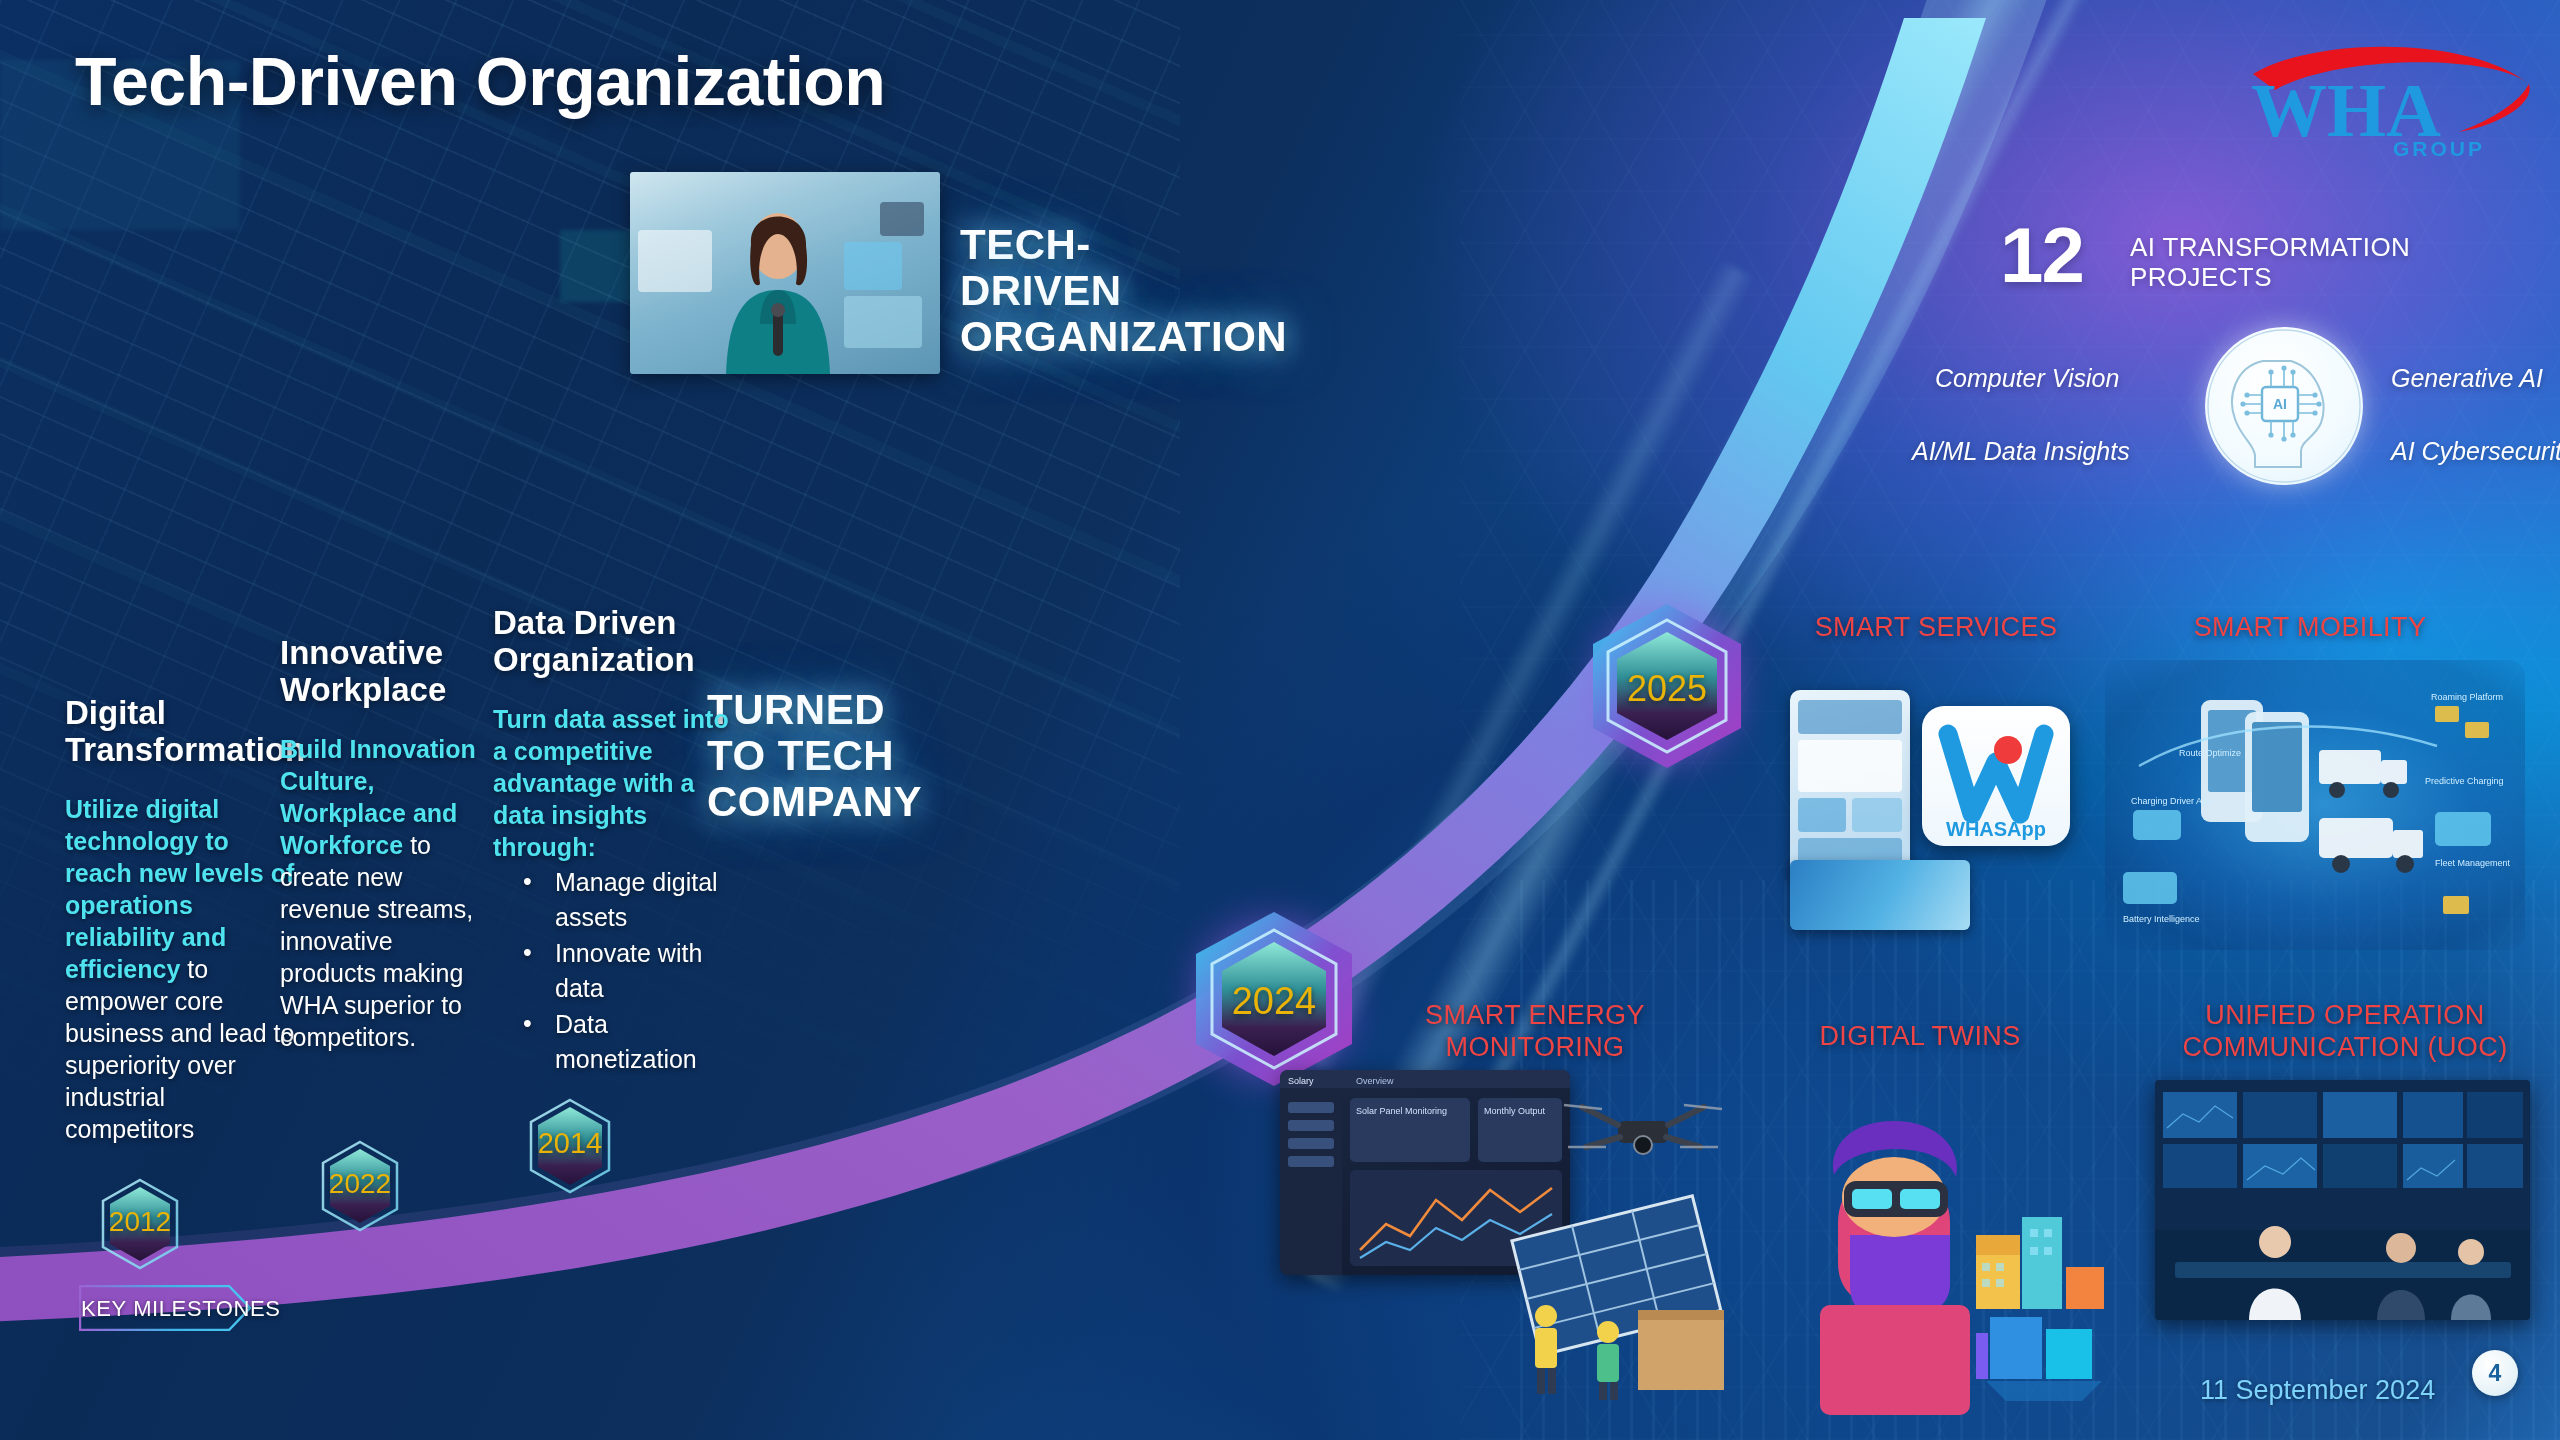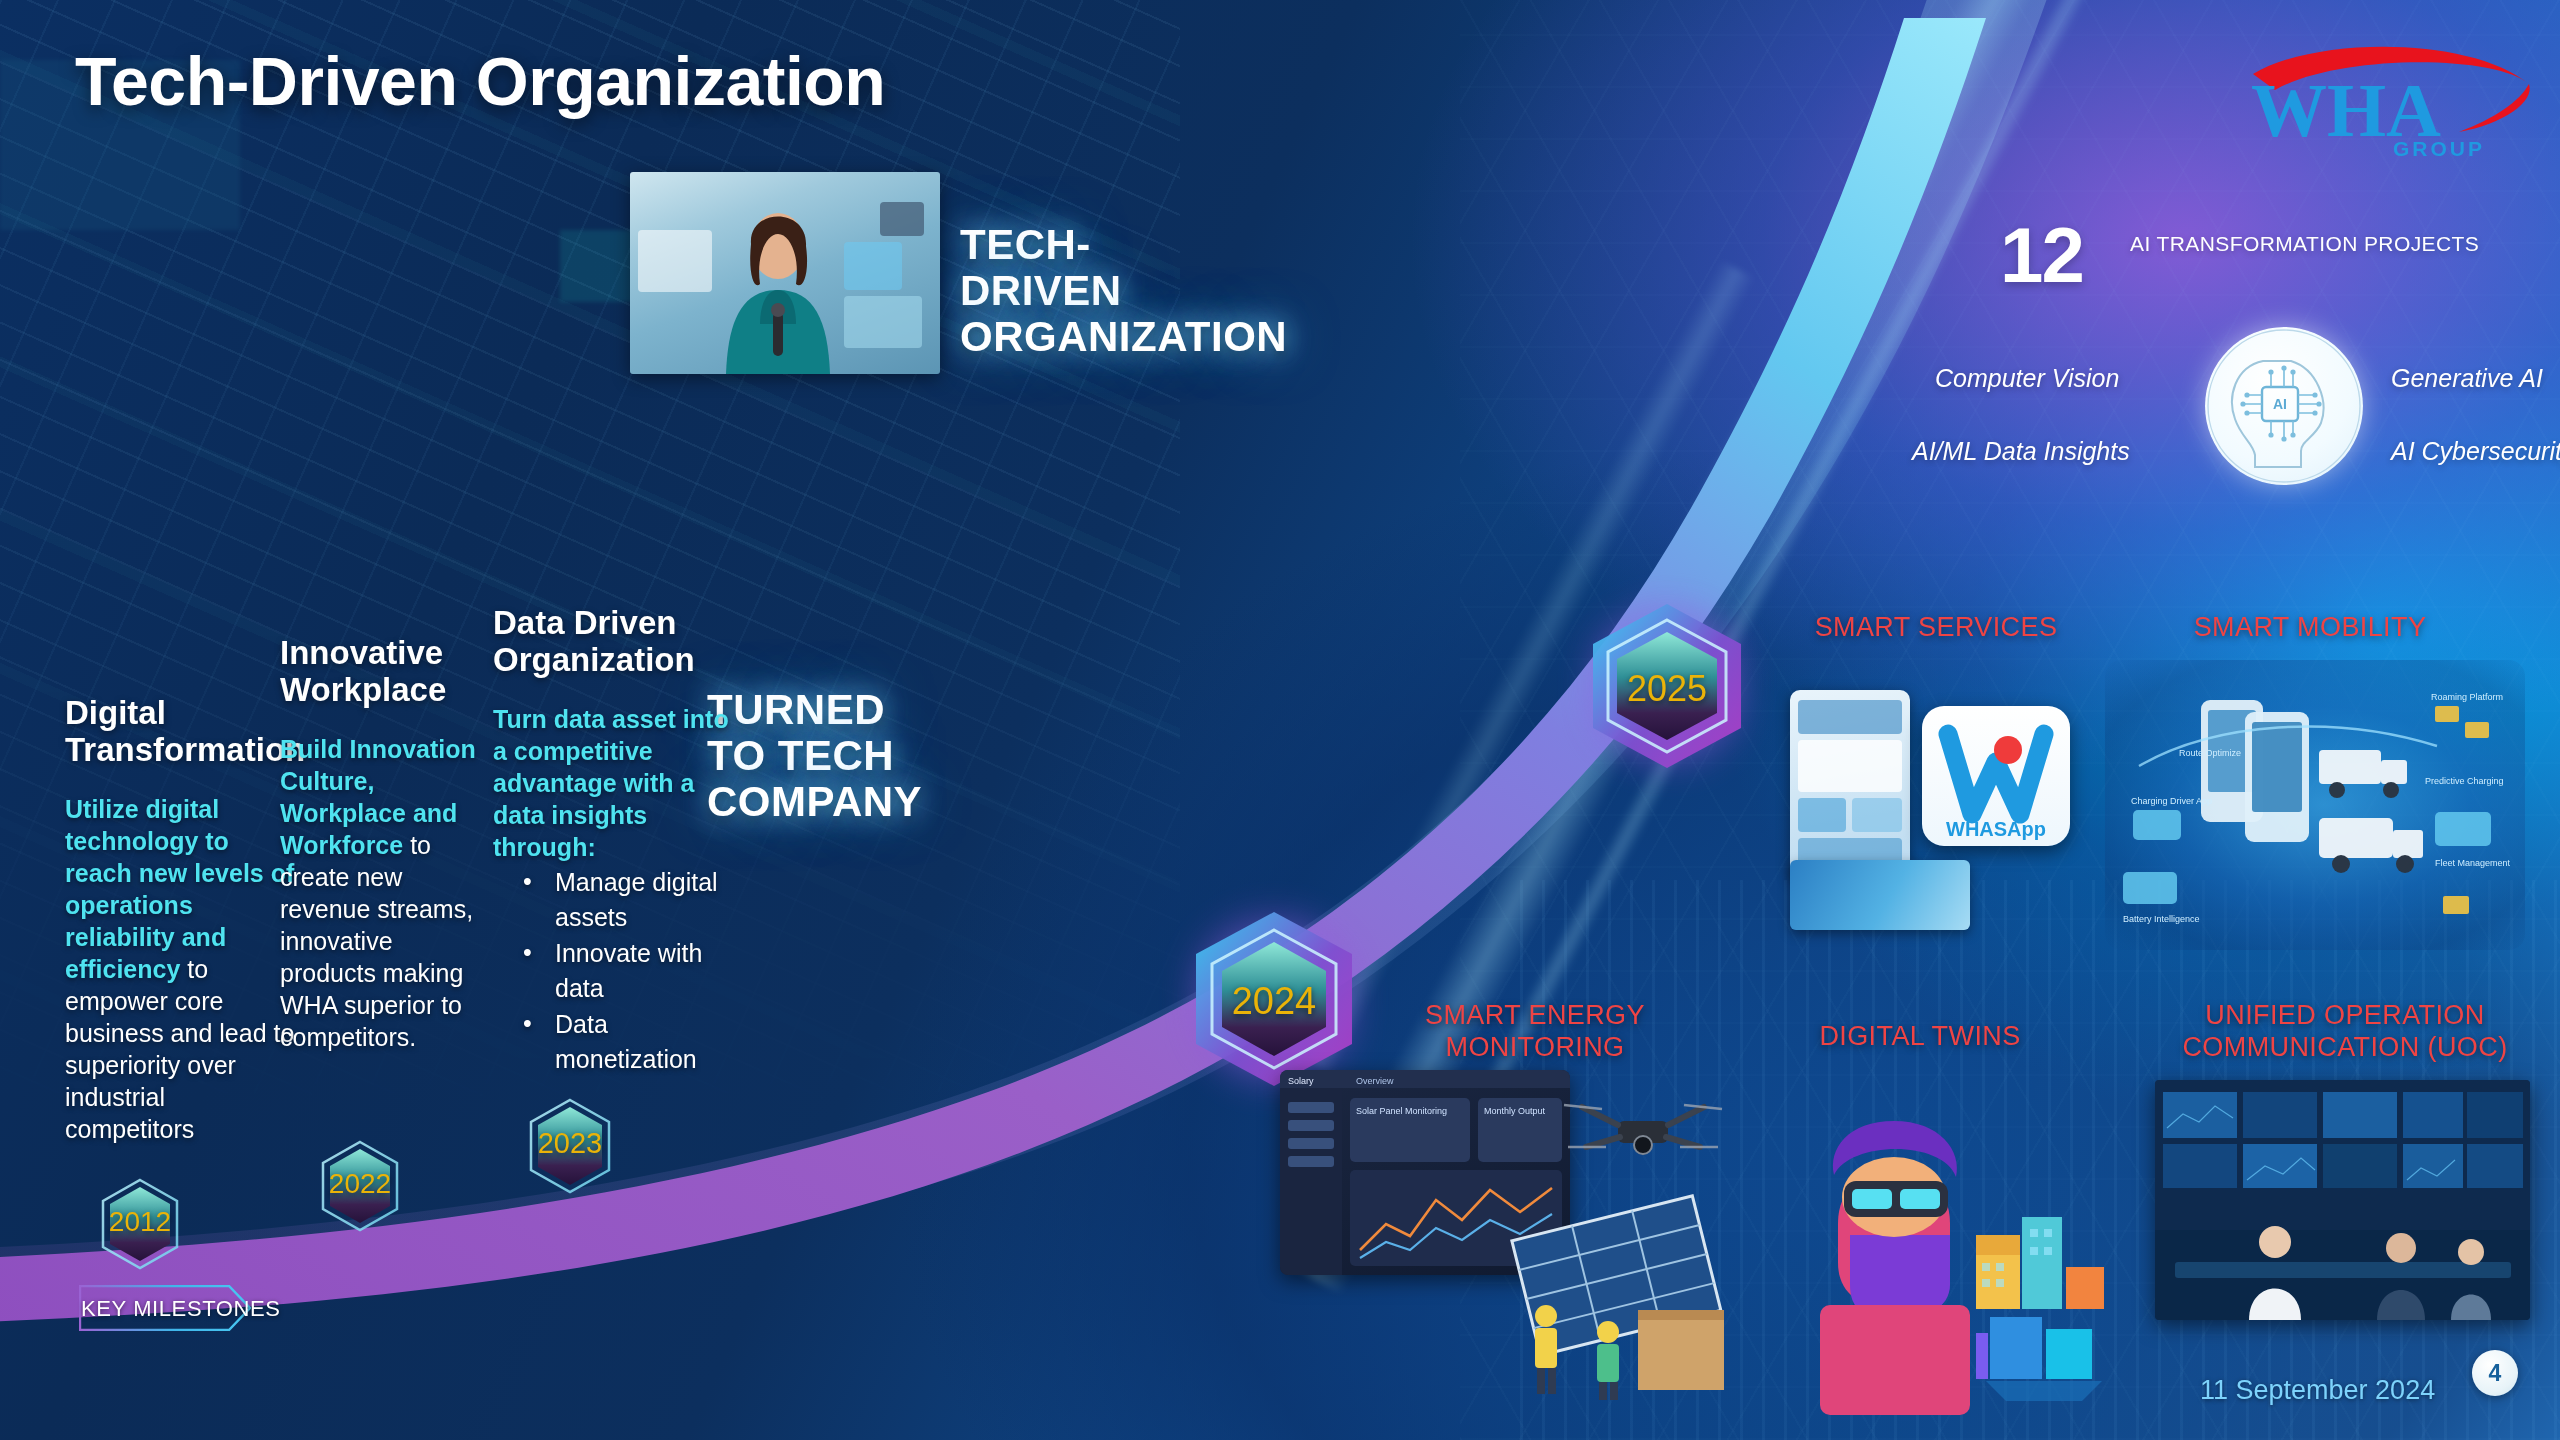--- a/index.html
+++ b/index.html
@@ -55,21 +55,21 @@
   .title{position:absolute;left:75px;top:42px;font-size:68px;font-weight:bold;color:#fff;
          letter-spacing:-.5px;text-shadow:0 5px 16px rgba(0,0,0,.55);}
 
   
   .logo{position:absolute;left:2245px;top:28px;width:300px;height:130px;}
   .logo svg{display:block;}
 
   
   .ai-count{position:absolute;left:2000px;top:218px;font-size:78px;font-weight:bold;color:#fff;
             line-height:.95;letter-spacing:-2px;text-shadow:0 3px 8px rgba(0,0,0,.25);}
-  .ai-label{position:absolute;left:2130px;top:232px;width:380px;font-size:21px;color:#fff;
+  .ai-label{position:absolute;left:2130px;top:232px;width:380px;font-size:26px;color:#fff;
             line-height:1.16;letter-spacing:.4px;text-shadow:0 2px 6px rgba(0,0,0,.25);}
   .ai-circle{position:absolute;left:2205px;top:327px;width:158px;height:158px;border-radius:50%;
      background:radial-gradient(circle at 42% 34%, #ffffff 0%, #f2fbff 58%, #dff1fb 100%);
      box-shadow:0 0 26px rgba(255,255,255,.45);}
   .ai-circle svg{position:absolute;inset:0;}
   .ai-tag{position:absolute;font-size:25px;font-style:italic;color:#ffffff;white-space:nowrap;
           text-shadow:0 2px 6px rgba(0,0,0,.3);}
   .ai-cv{left:1935px;top:364px;}
   .ai-gen{left:2391px;top:364px;}
   .ai-ml{left:1912px;top:437px;}
@@ -284,21 +284,21 @@
       <polygon points="40,9 70,26 70,66 40,83 10,66 10,26" fill="url(#hexFace)"></polygon>
     </svg>
     <div class="yr" style="top:28px;font-size:28px;">2022</div>
   </div>
 
   <div class="hex" style="left:528px;top:1098px;width:84px;height:96px;">
     <svg width="84" height="96" viewBox="0 0 84 96">
       <polygon points="42,2 81,24 81,72 42,94 3,72 3,24" fill="none" stroke="url(#hexRing)" stroke-width="2.5" opacity=".85"></polygon>
       <polygon points="42,9 74,27 74,69 42,87 10,69 10,27" fill="url(#hexFace)"></polygon>
     </svg>
-    <div class="yr" style="top:29px;font-size:29px;">2023</div>
+    <div class="yr" style="top:29px;font-size:29px;">2014</div>
   </div>
 
   <div class="hex" style="left:1190px;top:908px;width:168px;height:182px;">
     <div class="glow" style="background:radial-gradient(circle at 50% 50%, rgba(90,215,250,.95) 0%, rgba(150,80,220,.55) 55%, rgba(80,60,180,0) 78%);"></div>
     <svg width="168" height="182" viewBox="0 0 168 182">
       <polygon points="84,4 162,46 162,136 84,178 6,136 6,46" fill="url(#bigHexA)" opacity=".95"></polygon>
       <polygon points="84,22 146,56 146,126 84,160 22,126 22,56" fill="none" stroke="#cdf6ff" stroke-width="3" opacity=".85"></polygon>
       <polygon points="84,34 136,63 136,119 84,148 32,119 32,63" fill="url(#hexFace)"></polygon>
     </svg>
     <div class="yr" style="top:72px;font-size:38px;">2024</div>

